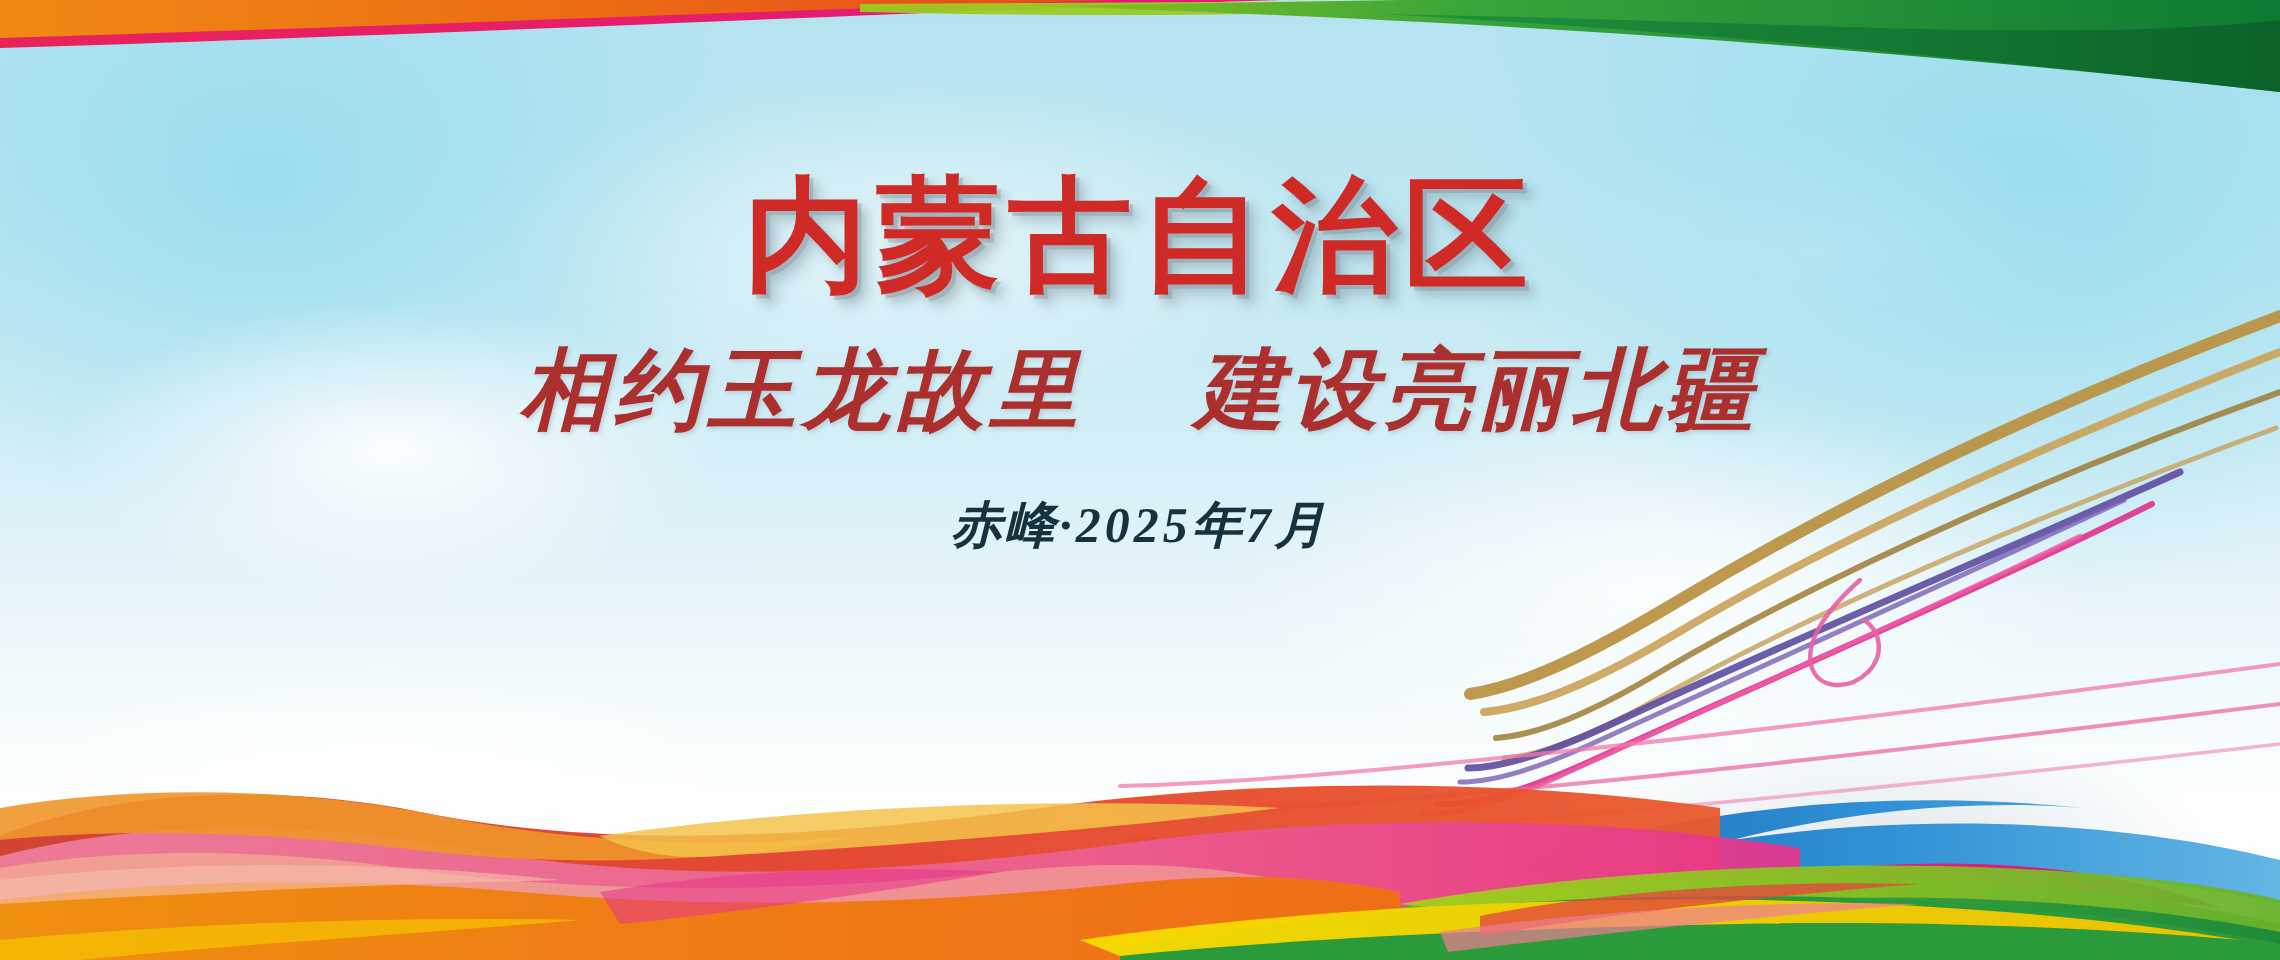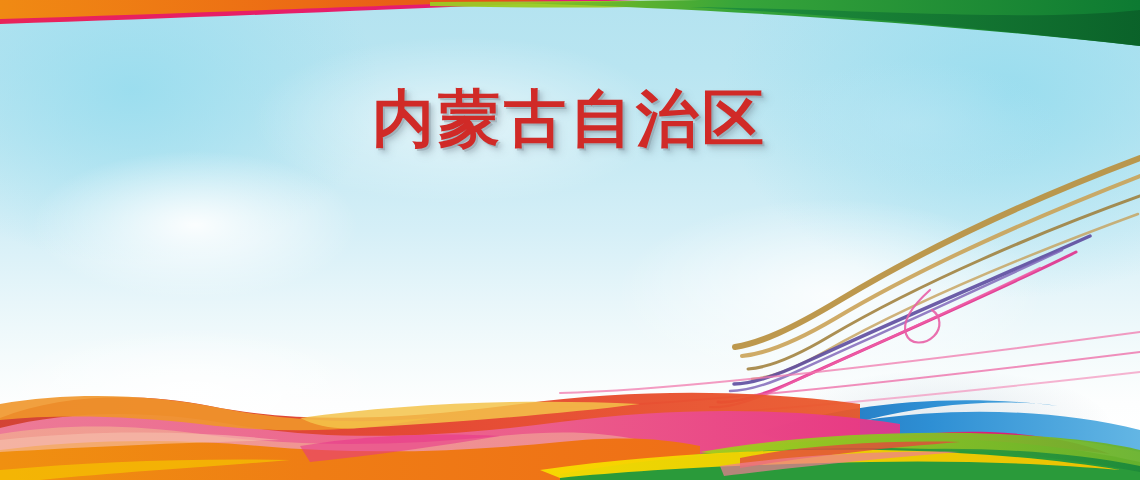--- a/index.html
+++ b/index.html
@@ -285,15 +285,21 @@
     <path d="M0,470 C90,462 190,458 290,460 C220,466 120,472 40,480 L0,480 Z" fill="#f5c400" opacity=".7"></path>
 
     <path d="M740,458 C800,446 880,440 960,442 C880,448 800,458 740,468 Z" fill="#e24a3c" opacity=".8"></path>
     <path d="M720,466 C790,456 880,450 960,452 C880,458 790,468 724,476 Z" fill="#ef7d96" opacity=".7"></path>
 
     <path d="M0,440 C90,430 190,430 280,440 C200,442 100,446 0,452 Z" fill="#f6bfae" opacity=".6"></path>
   </svg>
 
   <div class="text-stack">
     <h1 class="title-1">内蒙古自治区</h1>
+    <p class="slogan">
+      <span>相约玉龙故里</span>
+      <span class="gap"></span>
+      <span>建设亮丽北疆</span>
+    </p>
+    <p class="datestamp">赤峰·2025年7月</p>
   </div>
 
 </div>
 
 </body></html>

